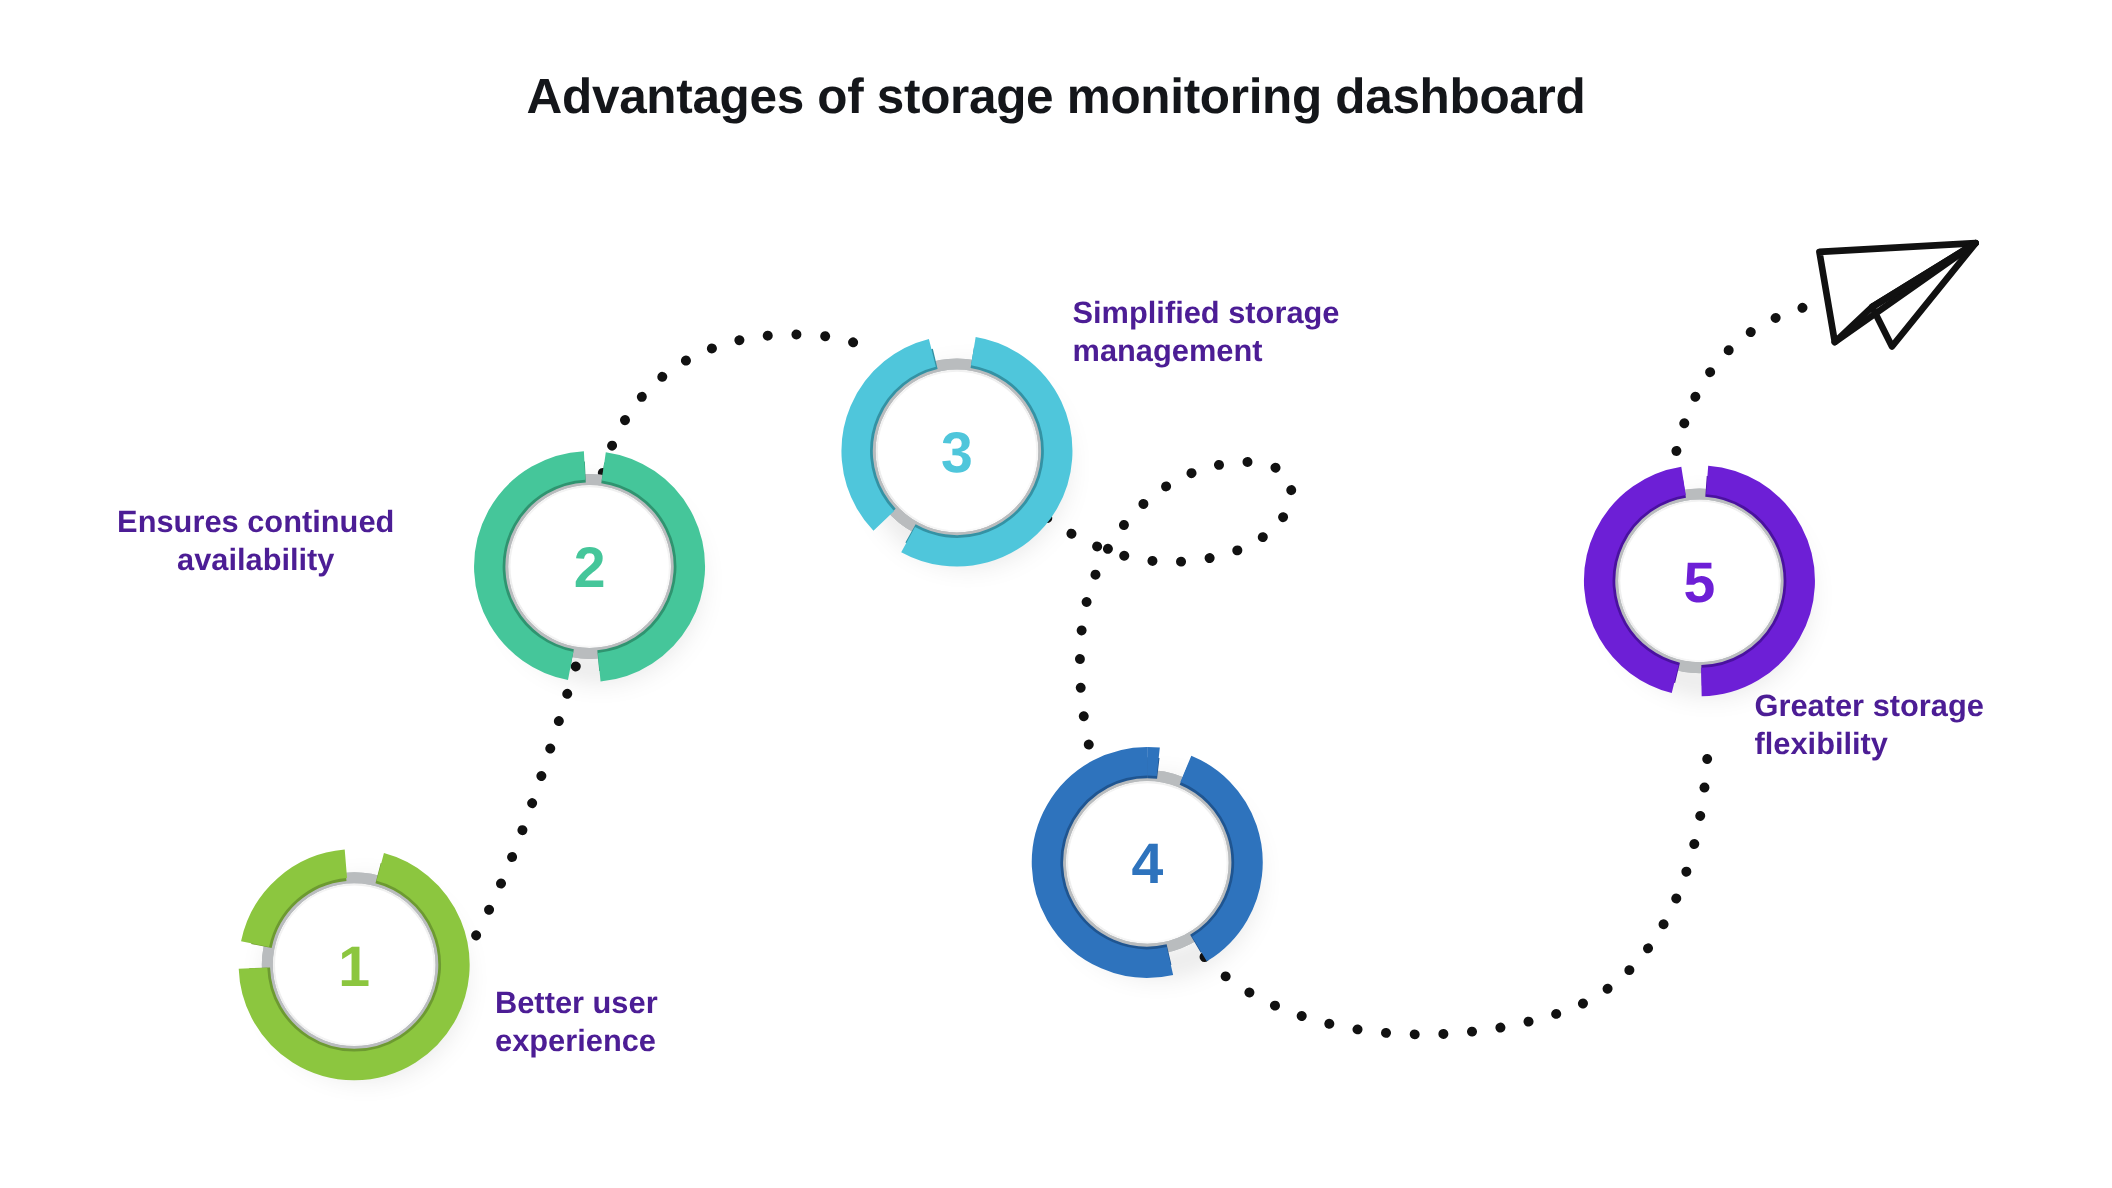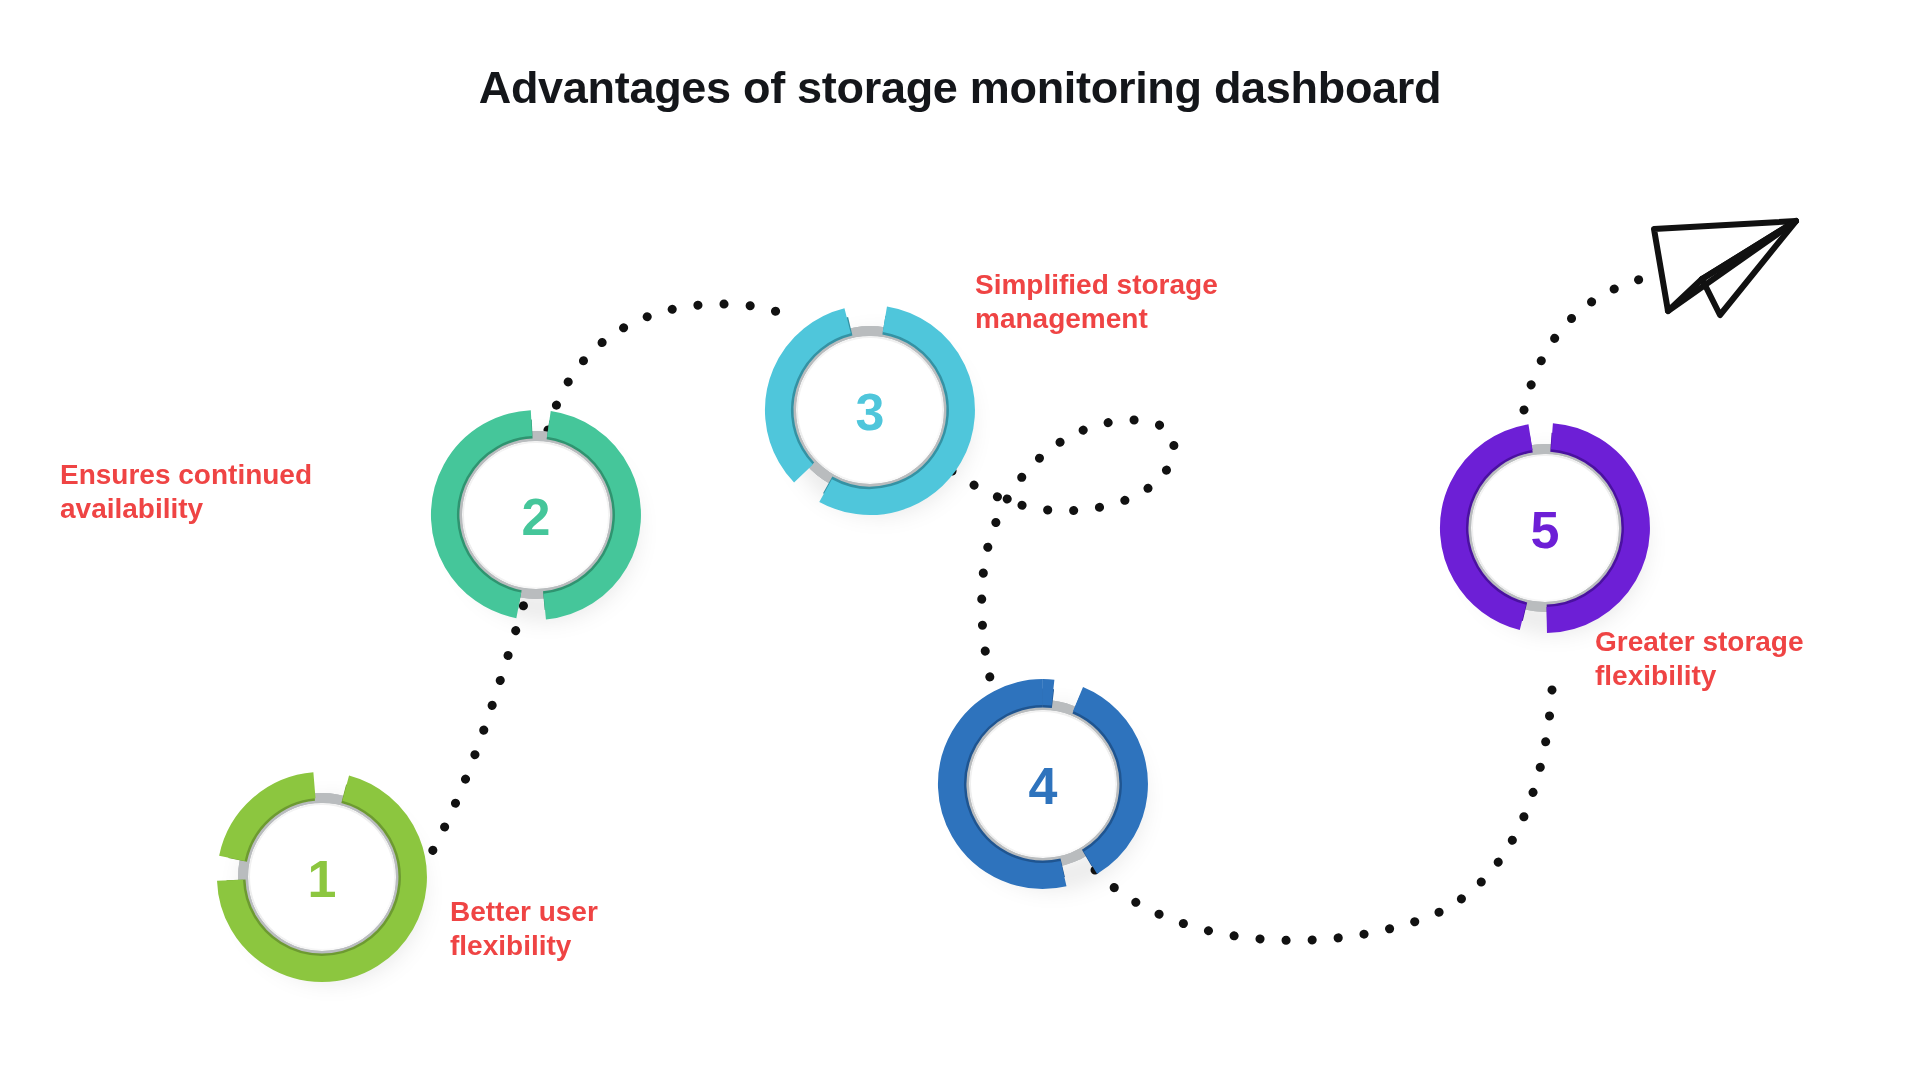--- a/index.html
+++ b/index.html
@@ -60,25 +60,25 @@
     user-select: none;
   }
 
   
   .node-label {
     position: absolute;
     font-family: "Liberation Sans", sans-serif;
     font-weight: bold;
     font-size: 28px;
     line-height: 1.22;
-    color: #ef4444;
+    color: #4c1d95;
     white-space: pre-line;
   }
   .lbl-right { text-align: left; }
-  .lbl-left  { text-align: left; }
+  .lbl-left  { text-align: center; }
 </style>
 </head>
 <body>
 
 <div id="canvas">
 
   <div class="title">Advantages of storage monitoring dashboard</div>
 
   <svg class="svg-layer" viewBox="0 0 1920 1080">
     <defs>
@@ -167,21 +167,21 @@
     </g>
   </svg>
 
   <div class="node-num" style="left:322px; top:879px; color:#8CC63F;">1</div>
   <div class="node-num" style="left:536px; top:517px; color:#45C69A;">2</div>
   <div class="node-num" style="left:870px; top:412px; color:#4FC6DB;">3</div>
   <div class="node-num" style="left:1043px; top:786px; color:#2E73BD;">4</div>
   <div class="node-num" style="left:1545px; top:530px; color:#6D1FD6;">5</div>
 
   <div class="node-label lbl-right" style="left:450px; top:895px; width:320px;">Better user
-flexibility</div>
+experience</div>
 
   <div class="node-label lbl-left" style="left:60px; top:458px; width:345px;">Ensures continued
 availability</div>
 
   <div class="node-label lbl-right" style="left:975px; top:268px; width:360px;">Simplified storage
 management</div>
 
 
   <div class="node-label lbl-right" style="left:1595px; top:625px; width:330px;">Greater storage
 flexibility</div>

